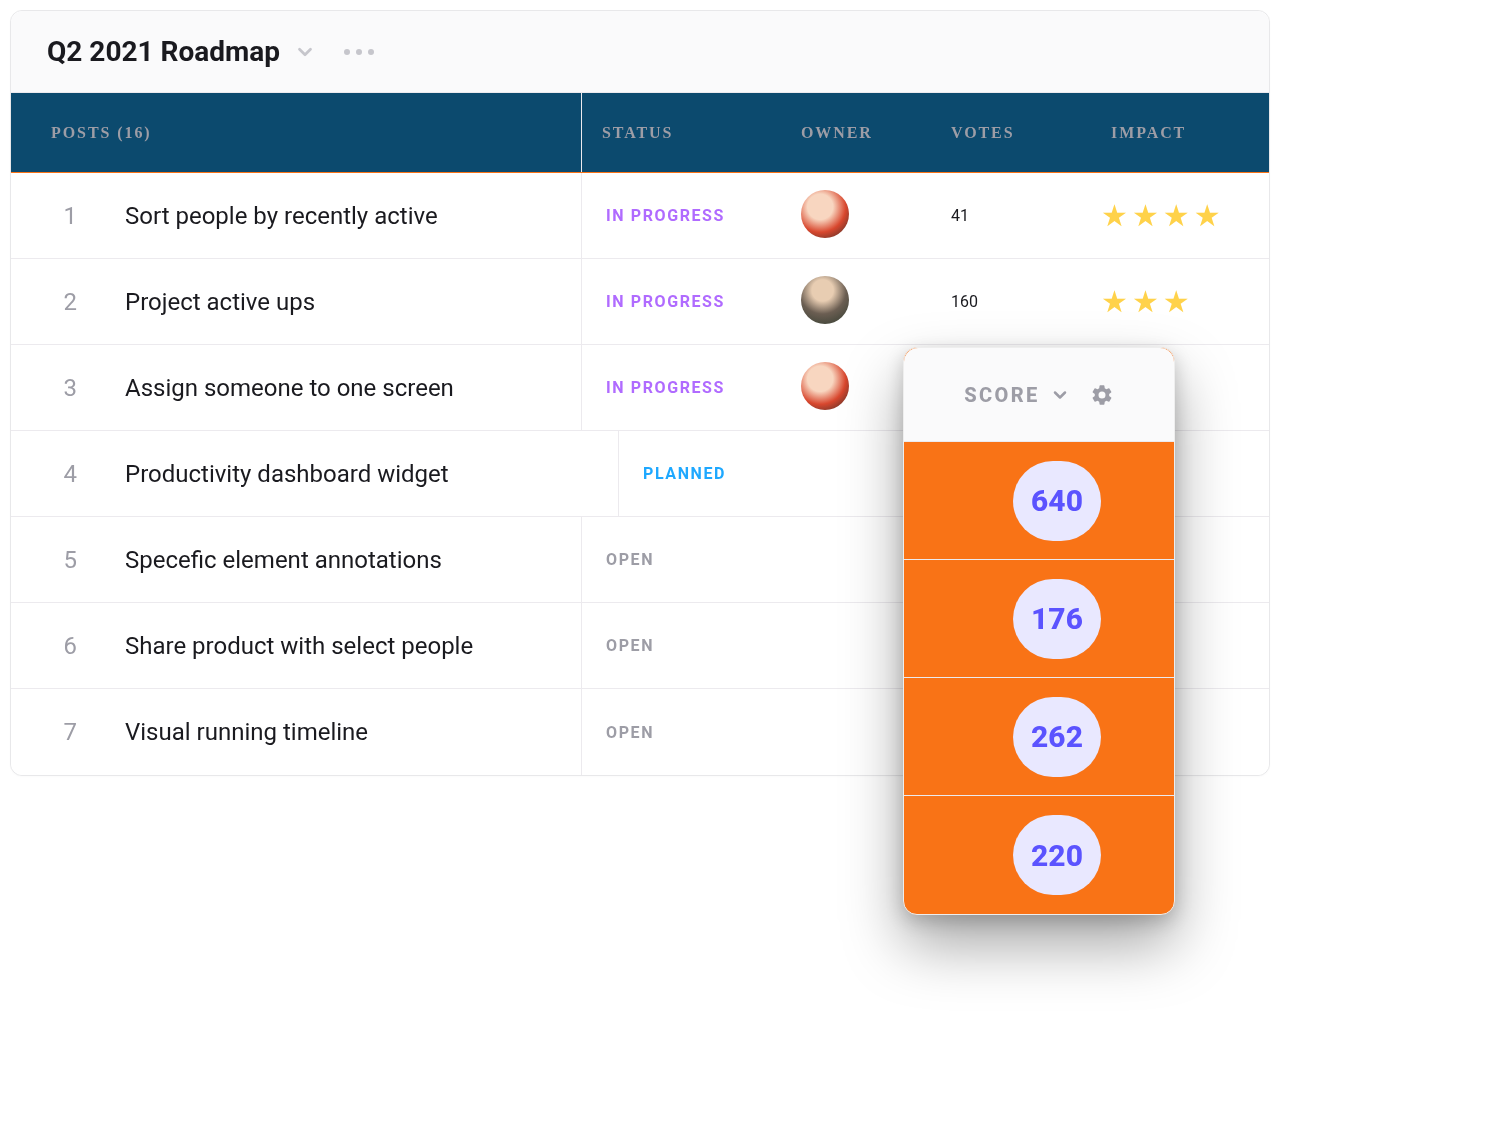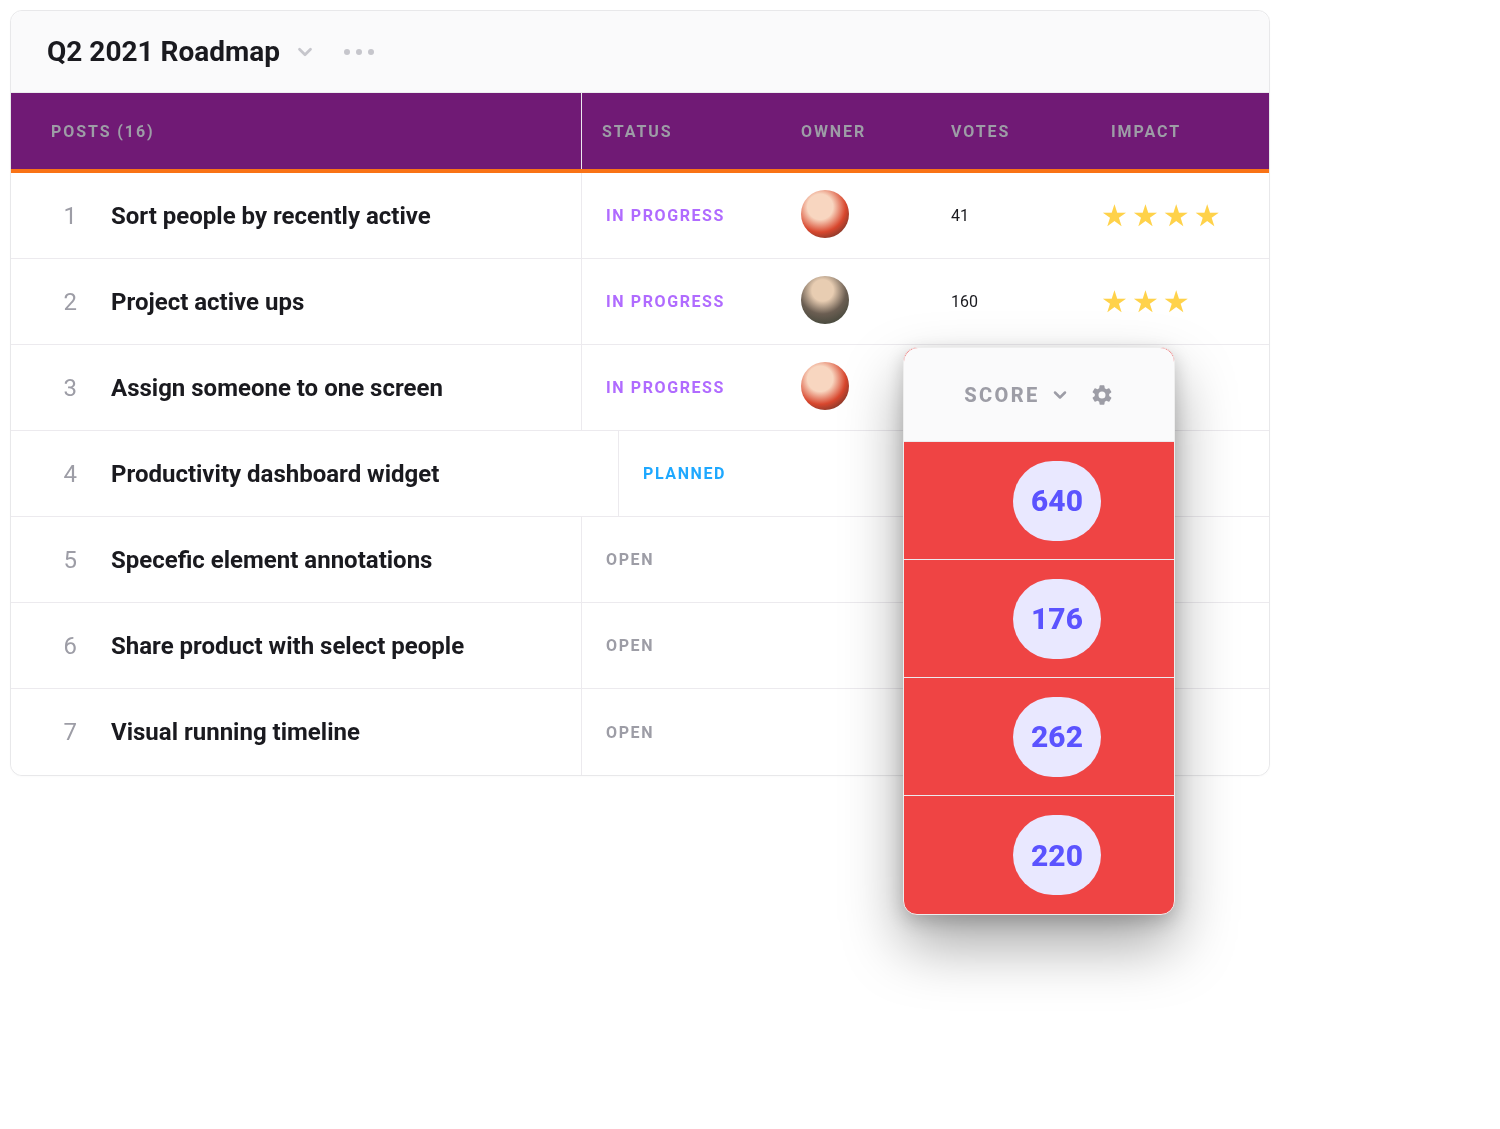--- a/index.html
+++ b/index.html
@@ -48,23 +48,24 @@
     align-items: center;
     cursor: pointer;
   }
   .more .dot {
     width: 6px; height: 6px; border-radius: 50%; background: #c6c6cc;
   }
   .columns-header {
     display: grid;
     grid-template-columns: 570px 200px 150px 160px 180px;
     align-items: center;
-    background: #701a75;
-    border-bottom: 4px solid #f97316;
+    background: #0c4a6e;
+    border-bottom: 1px solid #f97316;
     height: 80px;
+    font-family: Liberation Serif, serif;
   }
   .columns-header .cell {
     font-size: 16px;
     font-weight: 700;
     letter-spacing: 0.12em;
     color: #9d9da6;
     padding: 0 20px;
     text-transform: uppercase;
   }
   .columns-header .cell.posts {
@@ -81,23 +82,23 @@
   .row:last-child { border-bottom: none; border-bottom-left-radius:12px; border-bottom-right-radius:12px;}
   .idx {
     font-size: 24px;
     color: #9d9da6;
     width: 52px;
     text-align: right;
     font-variant-numeric: tabular-nums;
   }
   .post-title {
     font-size: 24px;
-    font-weight: 700;
+    font-weight: 400;
     color: #1a1a1f;
-    margin-left: 34px;
+    margin-left: 48px;
   }
   .post-cell { display:flex; align-items:center; padding-left:14px;}
   .status {
     font-size: 16px;
     font-weight: 700;
     letter-spacing: 0.1em;
     text-transform: uppercase;
     padding-left: 24px;
   }
   .status.inprogress { color: #b06bff; }
@@ -118,21 +119,21 @@
   }
   .impact { padding-left: 10px; display:flex; gap:4px; }
   .star { color:#ffd24a; font-size:30px; line-height:1; }
 
   
   .popover {
     position: absolute;
     top: 336px;
     left: 892px;
     width: 272px;
-    background: #ef4444;
+    background: #f97316;
     border-radius: 14px;
     box-shadow:
       0 30px 60px rgba(0,0,0,0.35),
       0 6px 18px rgba(0,0,0,0.18);
     border: 1px solid #eee;
     z-index: 10;
   }
   .popover-header {
     display:flex;
     align-items:center;

